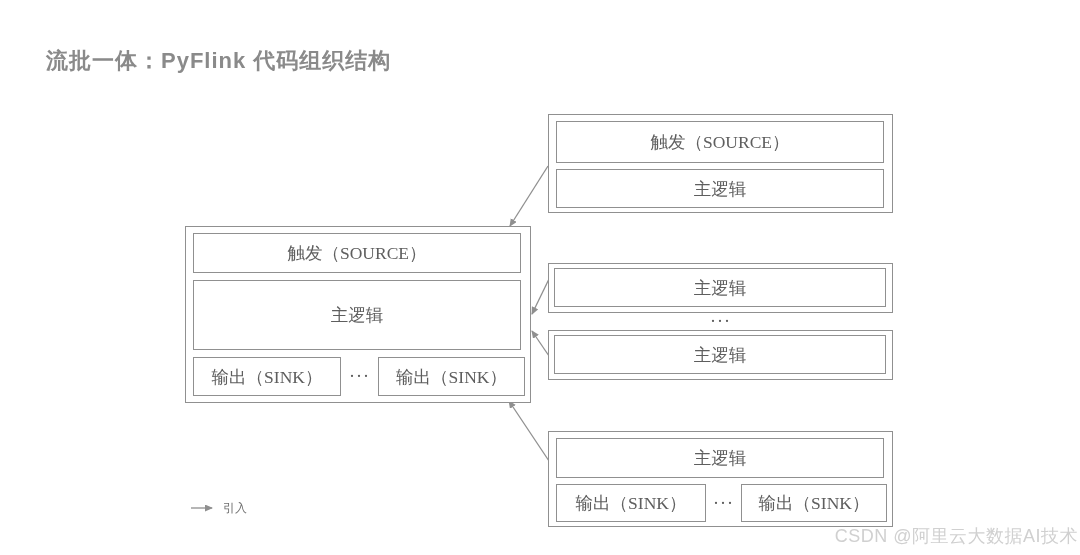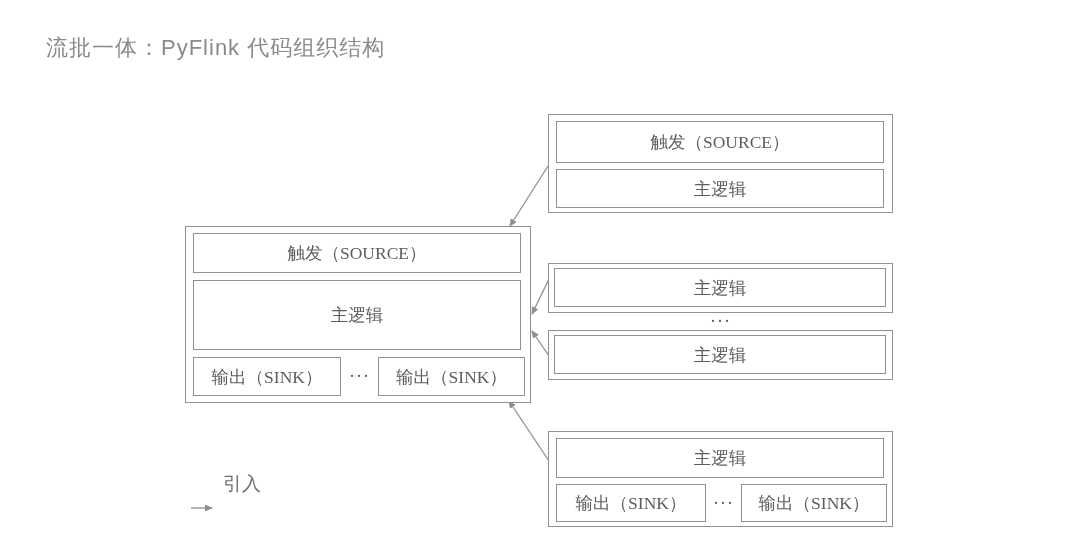--- a/index.html
+++ b/index.html
@@ -6,21 +6,21 @@
     --background:#ffffff; --border:#909090; --box_text:#5e5e5e;
     --title:#8a8a8a; --legend_text:#6e6e6e; --arrow:#8f8f8f; --watermark:#d0d0d0;
   }
   *{margin:0;padding:0;box-sizing:border-box;}
   html,body{background:var(--background);}
   .canvas{
     position:relative;width:1080px;height:555px;background:var(--background);
     overflow:hidden;font-family:"Liberation Sans","DejaVu Sans",sans-serif;
   }
   .title{
-    position:absolute;left:46px;top:33px;font-size:22px;font-weight:400;
+    position:absolute;left:46px;top:46px;font-size:22px;font-weight:700;
     color:var(--title);letter-spacing:1px;
   }
   .arrows{position:absolute;left:0;top:0;width:1080px;height:555px;pointer-events:none;}
   .arrows line{stroke:var(--arrow);stroke-width:1.3;}
   .arrows .head{fill:var(--arrow);}
   .group{position:absolute;border:1.5px solid var(--border);background:var(--background);}
   .cell{
     position:absolute;border:1.5px solid var(--border);
     display:flex;align-items:center;justify-content:center;
     font-family:"Liberation Serif","DejaVu Serif",serif;
@@ -49,21 +49,21 @@
   .g-mid .c-inner{left:5px;top:4px;width:332px;height:39px;}
   .d-mid{left:548px;top:312px;width:345px;height:19px;}
   
   .g-bottomright{left:548px;top:431px;width:345px;height:96px;}
   .g-bottomright .c-logic{left:7px;top:6px;width:328px;height:40px;}
   .g-bottomright .c-sink-l{left:7px;top:52px;width:150px;height:38px;}
   .g-bottomright .c-sink-r{left:192px;top:52px;width:146px;height:38px;}
   .g-bottomright .dots{left:157px;top:52px;width:35px;height:38px;}
   
   .legend-label{
-    position:absolute;left:223px;top:471px;font-size:19px;color:var(--legend_text);
+    position:absolute;left:223px;top:500px;font-size:12px;color:var(--legend_text);
   }
   
   .watermark{
     position:absolute;right:2px;top:524px;font-size:18px;color:var(--watermark);
     letter-spacing:0.5px;
   }
 </style>
 </head>
 <body>
 
@@ -135,14 +135,15 @@
     </div>
     <div class="dots">···</div>
     <div class="cell c-sink-r">
       <span>输出</span>
         <b>（SINK）</b>
     </div>
   </div>
 
   <div class="legend-label">引入</div>
 
+  <div class="watermark">CSDN @阿里云大数据AI技术</div>
 
 </div>
 
 </body></html>

